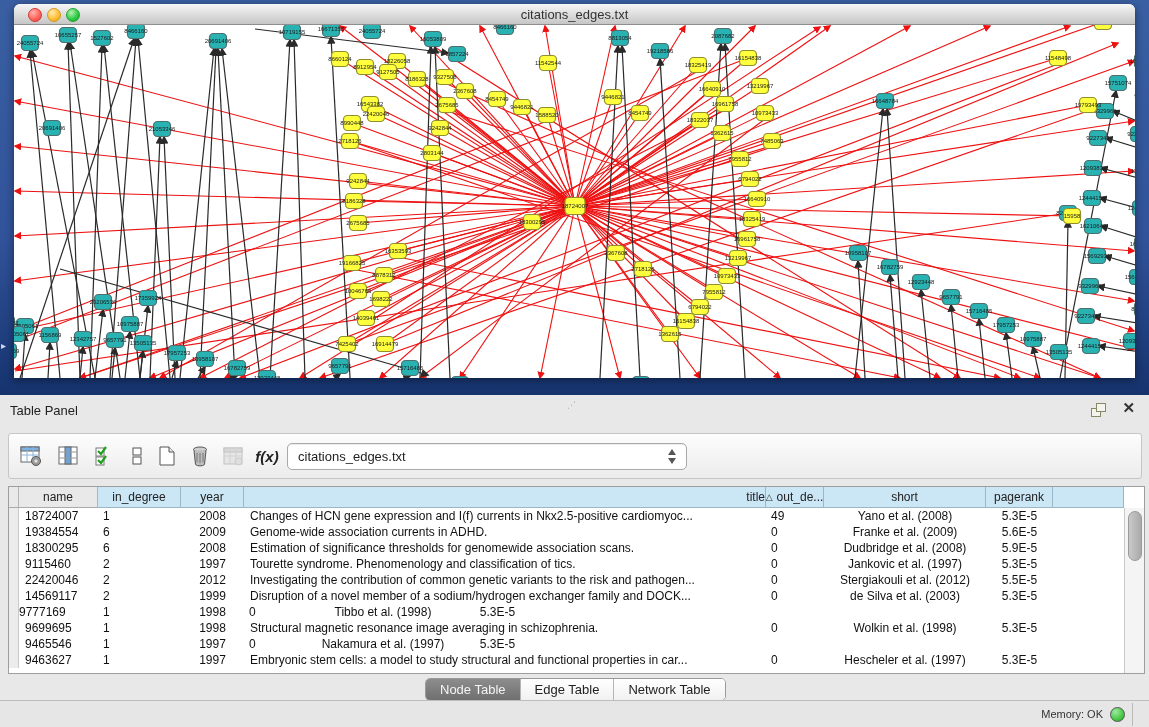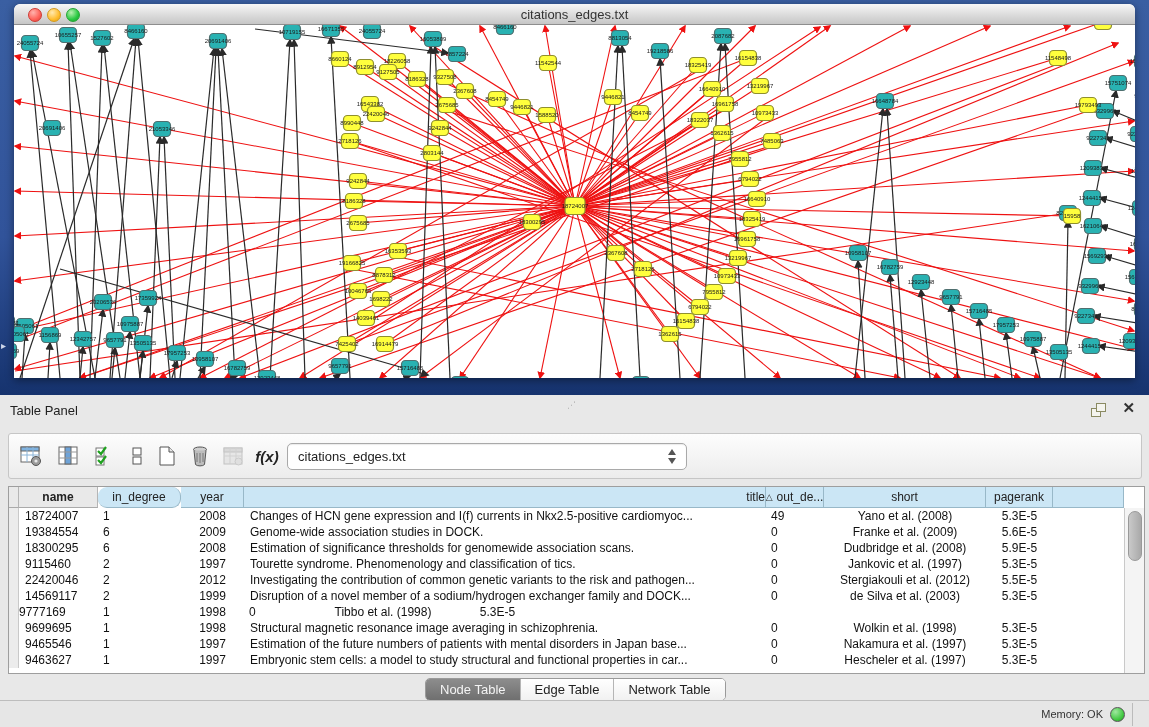--- a/index.html
+++ b/index.html
@@ -47,21 +47,21 @@
      border-left:4.5px solid transparent;border-right:4.5px solid transparent;border-bottom:6px solid #555;}
   #table-select .steppers .dn{position:absolute;bottom:0;left:0;width:0;height:0;
      border-left:4.5px solid transparent;border-right:4.5px solid transparent;border-top:6px solid #555;}
   
   #datatable{position:absolute;left:8px;top:91px;width:1135px;height:186px;background:#fff;
              border:1px solid #9e9e9e;}
   #thead{position:absolute;left:0;top:0;height:21px;display:flex;}
   .hc{box-sizing:border-box;height:21px;border-right:1px solid #98b8c8;border-bottom:1px solid #98b8c8;
       font-size:12px;color:#222;display:flex;align-items:center;justify-content:center;
       background:#cbe6f5;}
-  .hc.gray{background:#e9e9e9;border-right:1px solid #b5b5b5;border-bottom:1px solid #aaa;font-weight:bold;}
+  .hc.gray{background:#e9e9e9;border-right:1px solid #b5b5b5;border-bottom:1px solid #aaa;}
   .hc .sort{font-size:9px;margin-right:4px;color:#333;}
   #tbody{position:absolute;left:0;top:21px;right:20px;bottom:0;overflow:hidden;}
   .trow{display:flex;height:16px;line-height:16px;font-size:12px;color:#111;white-space:nowrap;}
   .tc{box-sizing:border-box;overflow:hidden;text-overflow:clip;}
   .tc.gutter{background:#ececec;border-right:1px solid #c9c9c9;}
   #vscroll{position:absolute;right:0;top:21px;width:19px;bottom:0;background:#f4f4f4;border-left:1px solid #c9c9c9;}
   #vthumb{position:absolute;left:3px;top:3px;width:12px;height:48px;border-radius:7px;
           background:linear-gradient(90deg,#c9c9c9,#a9a9a9);border:1px solid #999;}
   
   #tabs{position:absolute;left:425px;top:283px;height:21px;display:flex;
@@ -855,21 +855,21 @@
     </div>
 
     <div id="datatable">
       <div id="thead">
           <div class="hc gray" style="width: 10px;">
             <span></span>
           </div>
           <div class="hc gray" style="width: 79px;">
             <span>name</span>
           </div>
-          <div class="hc" style="width: 83px; border-radius: 9px;">
+          <div class="hc" style="width: 83px;">
             <span>in_degree</span>
           </div>
           <div class="hc" style="width: 63px;">
             <span>year</span>
           </div>
           <div class="hc" style="width: 522px; justify-content: flex-end;">
             <span>title</span>
           </div>
           <div class="hc" style="width: 58px;">
             <span class="sort">△</span>
@@ -895,21 +895,21 @@
             <div class="tc" style="width: 58px; text-align: left; padding-left: 5px;">49</div>
             <div class="tc" style="width: 162px; text-align: center;">Yano et al. (2008)</div>
             <div class="tc" style="width: 67px; text-align: center;">5.3E-5</div>
             <div class="tc" style="width: 71px; text-align: left;"></div>
           </div>
           <div class="trow">
             <div class="tc gutter" style="width: 10px; text-align: left;"></div>
             <div class="tc" style="width: 79px; text-align: left; padding-left: 6px;">19384554</div>
             <div class="tc" style="width: 83px; text-align: left; padding-left: 5px;">6</div>
             <div class="tc" style="width: 63px; text-align: center;">2009</div>
-            <div class="tc" style="width: 522px; text-align: left; padding-left: 6px;">Genome-wide association studies in DOCK.</div>
+            <div class="tc" style="width: 522px; text-align: left; padding-left: 6px;">Genome-wide association currents in ADHD.</div>
             <div class="tc" style="width: 58px; text-align: left; padding-left: 5px;">0</div>
             <div class="tc" style="width: 162px; text-align: center;">Franke et al. (2009)</div>
             <div class="tc" style="width: 67px; text-align: center;">5.6E-5</div>
             <div class="tc" style="width: 71px; text-align: left;"></div>
           </div>
           <div class="trow">
             <div class="tc gutter" style="width: 10px; text-align: left;"></div>
             <div class="tc" style="width: 79px; text-align: left; padding-left: 6px;">18300295</div>
             <div class="tc" style="width: 83px; text-align: left; padding-left: 5px;">6</div>
             <div class="tc" style="width: 63px; text-align: center;">2008</div>
@@ -971,21 +971,20 @@
             <div class="tc" style="width: 58px; text-align: left; padding-left: 5px;">0</div>
             <div class="tc" style="width: 162px; text-align: center;">Wolkin et al. (1998)</div>
             <div class="tc" style="width: 67px; text-align: center;">5.3E-5</div>
             <div class="tc" style="width: 71px; text-align: left;"></div>
           </div>
           <div class="trow">
             <div class="tc gutter" style="width: 10px; text-align: left;"></div>
             <div class="tc" style="width: 79px; text-align: left; padding-left: 6px;">9465546</div>
             <div class="tc" style="width: 83px; text-align: left; padding-left: 5px;">1</div>
             <div class="tc" style="width: 63px; text-align: center;">1997</div>
-            <div class="tc" style="width: 522px; text-align: left; padding-left: 6px;">Estimation of the future numbers of patients with mental disorders in Japan base...</div>
             <div class="tc" style="width: 58px; text-align: left; padding-left: 5px;">0</div>
             <div class="tc" style="width: 162px; text-align: center;">Nakamura et al. (1997)</div>
             <div class="tc" style="width: 67px; text-align: center;">5.3E-5</div>
             <div class="tc" style="width: 71px; text-align: left;"></div>
           </div>
           <div class="trow">
             <div class="tc gutter" style="width: 10px; text-align: left;"></div>
             <div class="tc" style="width: 79px; text-align: left; padding-left: 6px;">9463627</div>
             <div class="tc" style="width: 83px; text-align: left; padding-left: 5px;">1</div>
             <div class="tc" style="width: 63px; text-align: center;">1997</div>

